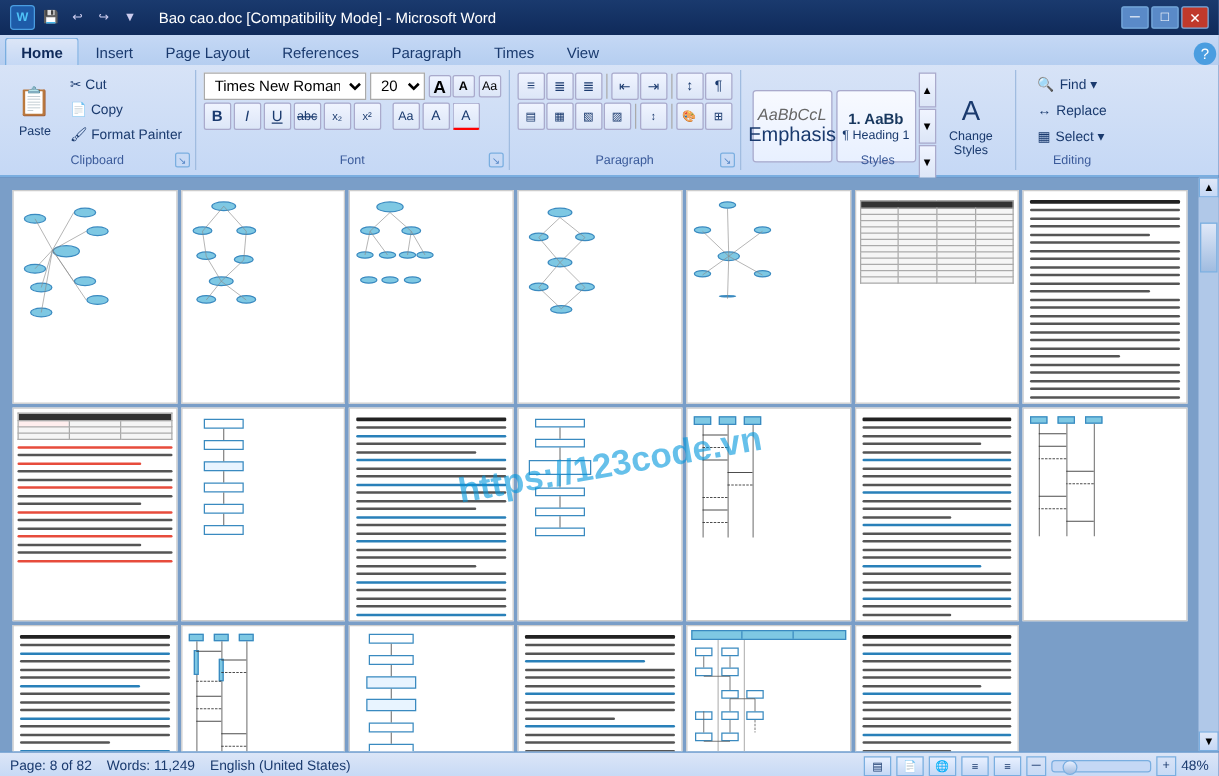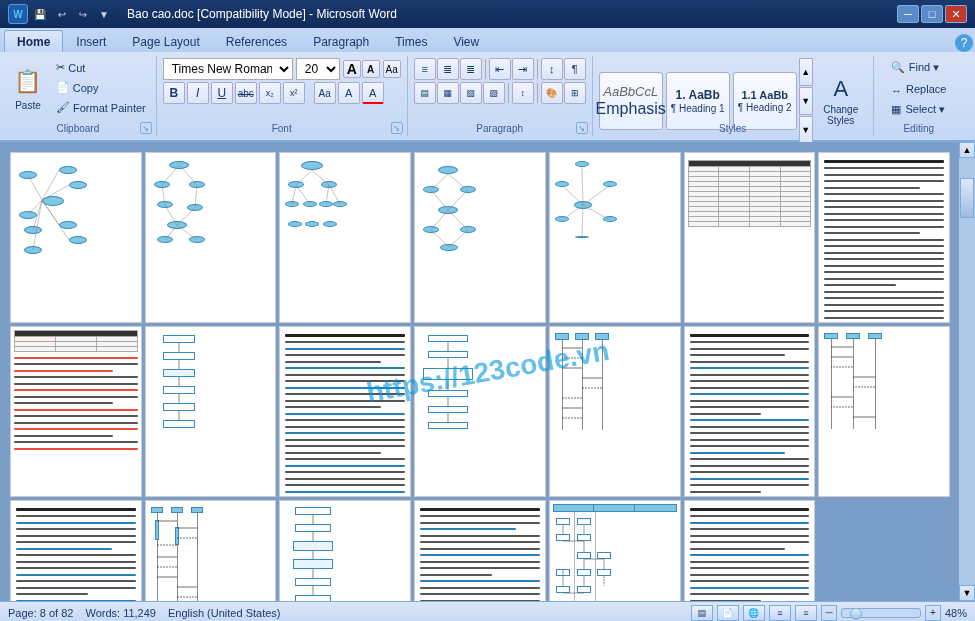--- a/index.html
+++ b/index.html
@@ -654,24 +654,20 @@
     <div class="ribbon-group" style="min-width:220px;">
       <div class="ribbon-group-content" style="padding-bottom:14px; align-items:center;">
         <div class="style-gallery">
           <div class="style-item">
             <span style="font-style:italic;font-size:13px;color:#666;">AaBbCcL</span>
             <span style="font-size:16px;color:#1a3a6e;">Emphasis</span>
           </div>
           <div class="style-item">
             <span style="font-size:12px;font-weight:bold;color:#17375e;">1. AaBb</span>
             <span style="font-size:10px;color:#1a3a6e;">¶ Heading 1</span>
-          </div>
-          <div class="style-item">
-            <span style="font-size:11px;font-weight:bold;color:#17375e;">1.1 AaBb</span>
-            <span style="font-size:10px;color:#1a3a6e;">¶ Heading 2</span>
           </div>
         </div>
         <div class="styles-scroll">
           <div class="styles-scroll-btn">▲</div>
           <div class="styles-scroll-btn">▼</div>
           <div class="styles-scroll-btn">▼</div>
         </div>
         <div class="change-styles-btn">
           <div style="font-size:22px;">A</div>
           <span style="font-size:10px;text-align:center;">Change Styles</span>

